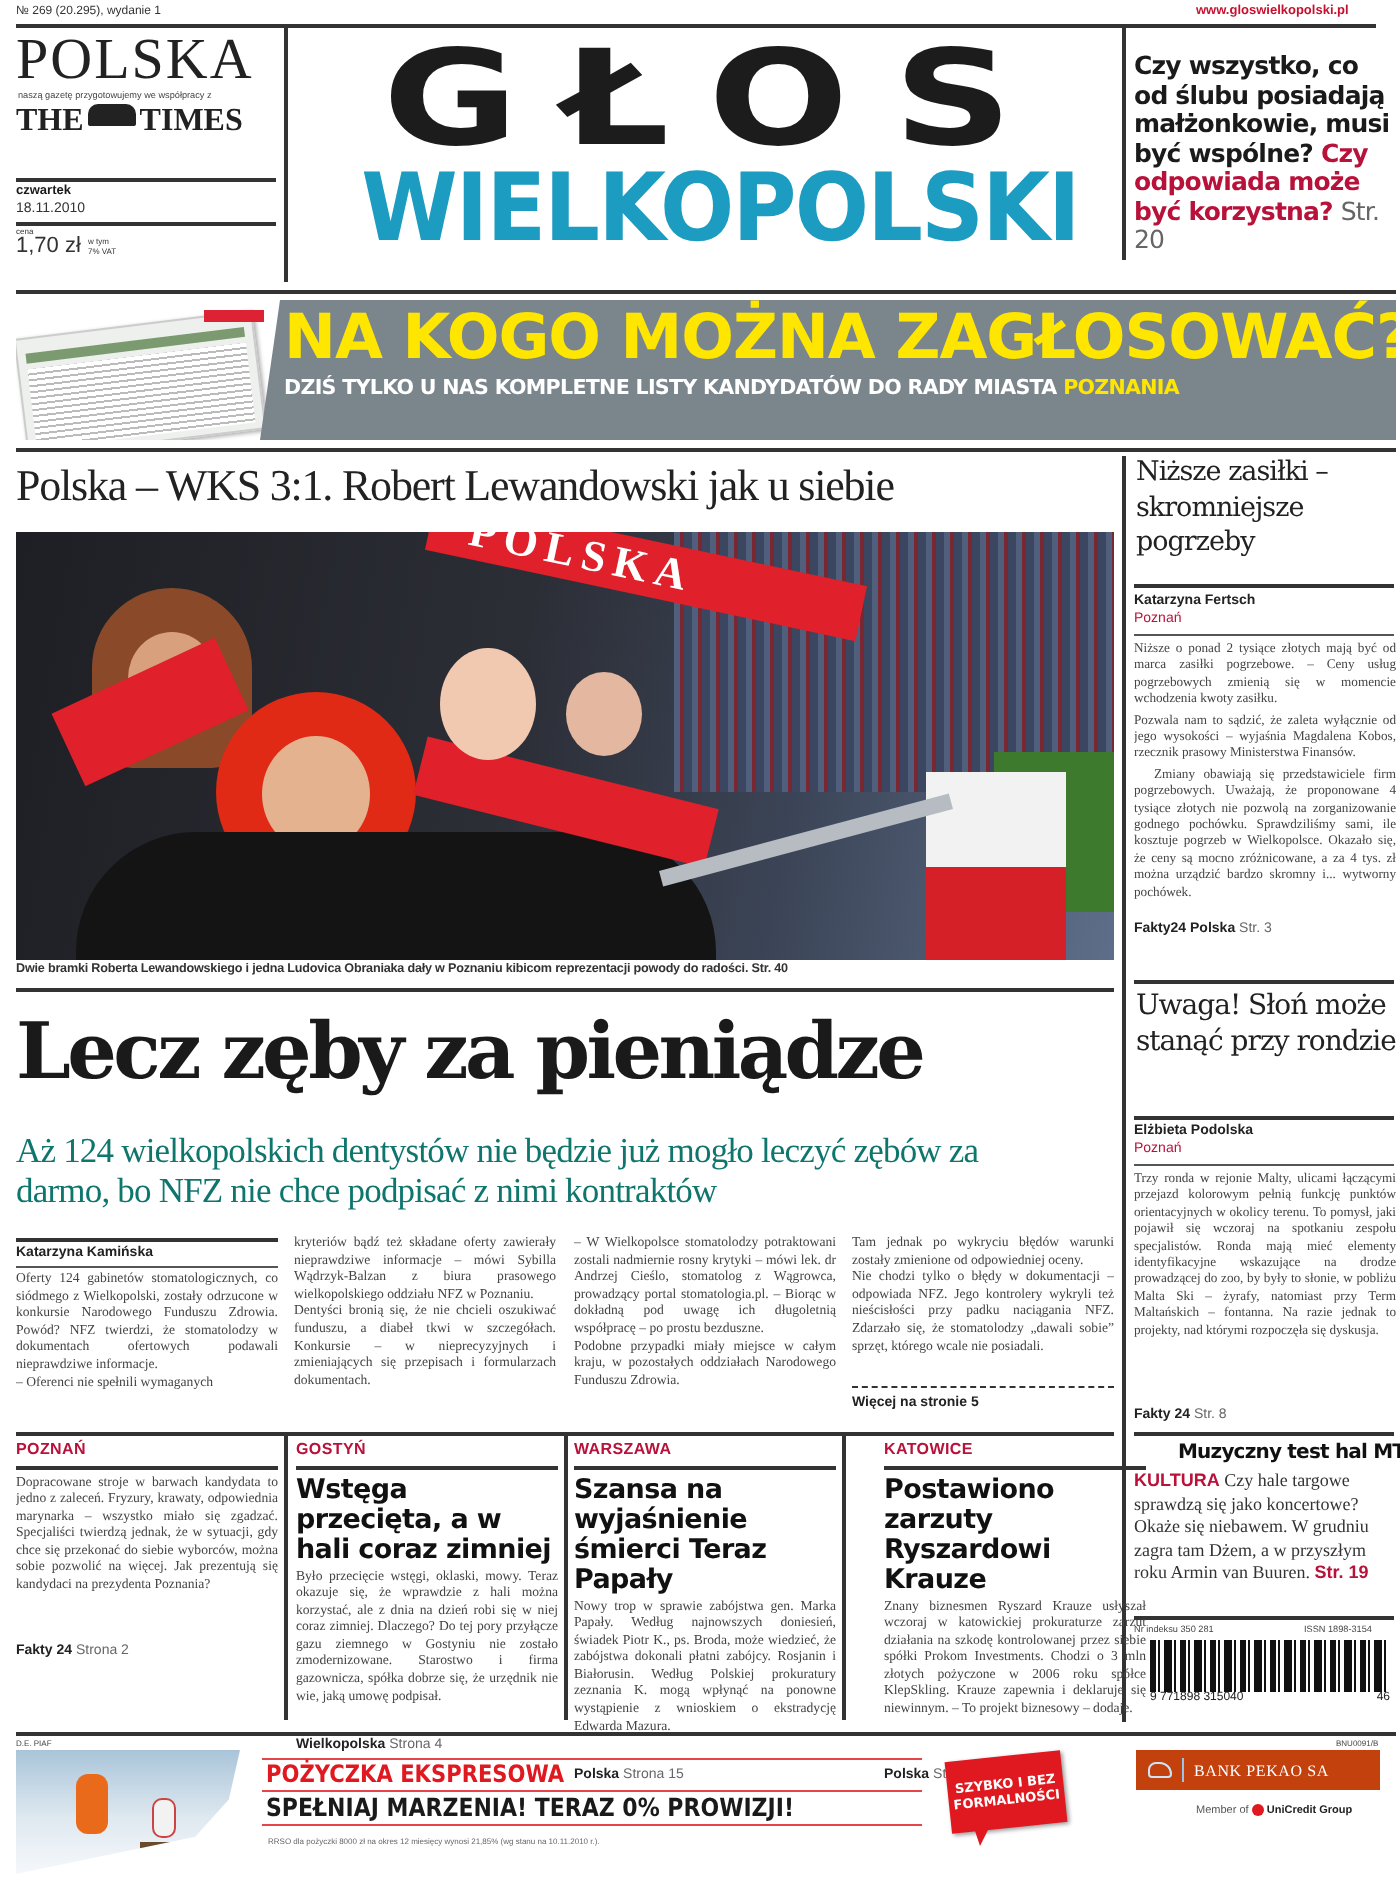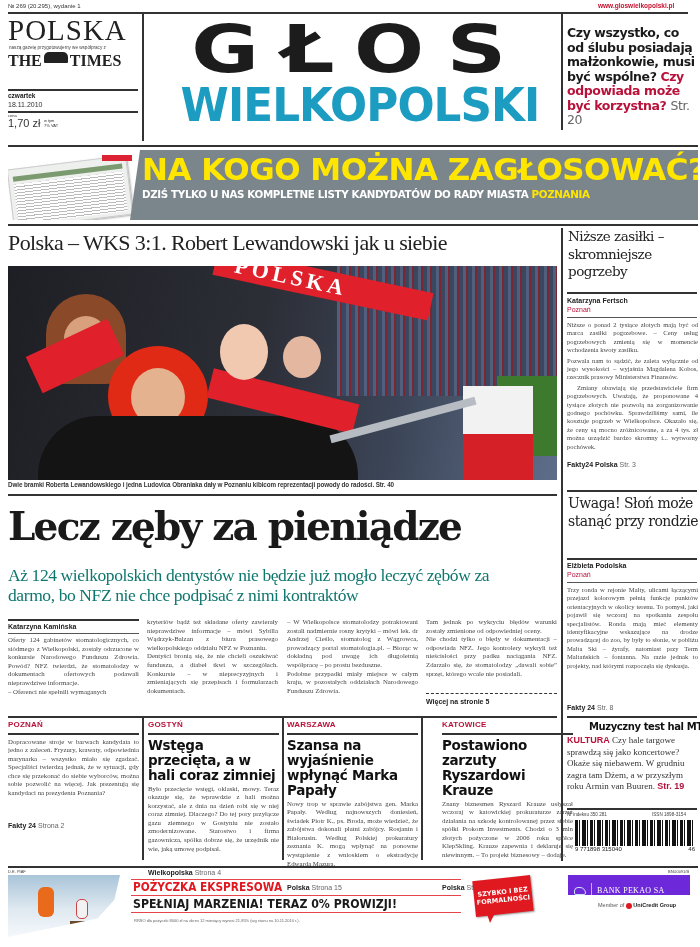--- a/index.html
+++ b/index.html
@@ -163,21 +163,21 @@
 <div class="abs" style="left:148px;top:720px;width:131px">
   <div class="sec-label">GOSTYŃ</div>
   <div style="height:1.5px;background:#333;margin:4px 0 3px"></div>
   <div class="sec-head">Wstęga przecięta, a w hali coraz zimniej</div>
   <div class="body-text" style="margin-top:2px;height:84px;overflow:hidden;font-size:6.8px;line-height:8.6px">Było przecięcie wstęgi, oklaski, mowy. Teraz okazuje się, że wprawdzie z hali można korzystać, ale z dnia na dzień robi się w niej coraz zimniej. Dlaczego? Do tej pory przyłącze gazu ziemnego w Gostyniu nie zostało zmodernizowane. Starostwo i firma gazownicza, spółka dobrze się, że urzędnik nie wie, jaką umowę podpisał.</div>
   <div class="ref"><b>Wielkopolska</b> <span>Strona 4</span></div>
 </div>
 <div class="abs" style="left:287px;top:720px;width:131px">
   <div class="sec-label">WARSZAWA</div>
   <div style="height:1.5px;background:#333;margin:4px 0 3px"></div>
-  <div class="sec-head">Szansa na wyjaśnienie wpłynąć Marka Papały</div>
+  <div class="sec-head">Szansa na wyjaśnienie śmierci Teraz Papały</div>
   <div class="body-text" style="margin-top:2px;height:84px;overflow:hidden;font-size:6.8px;line-height:8.6px">Nowy trop w sprawie zabójstwa gen. Marka Papały. Według najnowszych doniesień, świadek Piotr K., ps. Broda, może wiedzieć, że zabójstwa dokonali płatni zabójcy. Rosjanin i Białorusin. Według Polskiej prokuratury zeznania K. mogą wpłynąć na ponowne wystąpienie z wnioskiem o ekstradycję Edwarda Mazura.</div>
   <div class="ref"><b>Polska</b> <span>Strona 15</span></div>
 </div>
 <div class="abs" style="left:442px;top:720px;width:131px">
   <div class="sec-label">KATOWICE</div>
   <div style="height:1.5px;background:#333;margin:4px 0 3px"></div>
   <div class="sec-head">Postawiono zarzuty Ryszardowi Krauze</div>
   <div class="body-text" style="margin-top:2px;height:84px;overflow:hidden;font-size:6.8px;line-height:8.6px">Znany biznesmen Ryszard Krauze usłyszał wczoraj w katowickiej prokuraturze zarzut działania na szkodę kontrolowanej przez siebie spółki Prokom Investments. Chodzi o 3 mln złotych pożyczone w 2006 roku spółce KlepSkling. Krauze zapewnia i deklaruje się niewinnym. – To projekt biznesowy – dodaje.</div>
   <div class="ref"><b>Polska</b> <span>Strona 16</span></div>
 </div>
@@ -194,21 +194,21 @@
   <div style="position:absolute;left:123px;top:6px;width:330px;height:1px;background:#e6434a"></div>
   <div style="position:absolute;left:125px;top:7px;font-family:'DejaVu Sans',sans-serif;font-weight:bold;font-size:12px;line-height:14px;color:#e0181f;transform:scaleX(.88);transform-origin:left;white-space:nowrap">POŻYCZKA EKSPRESOWA</div>
   <div style="position:absolute;left:123px;top:22px;width:330px;height:1px;background:#e6434a"></div>
   <div style="position:absolute;left:125px;top:23px;font-family:'DejaVu Sans',sans-serif;font-weight:bold;font-size:12.5px;line-height:15px;color:#1a1a1a;transform:scaleX(.88);transform-origin:left;white-space:nowrap">SPEŁNIAJ MARZENIA! TERAZ 0% PROWIZJI!</div>
   <div style="position:absolute;left:123px;top:39px;width:330px;height:1px;background:#e6434a"></div>
   <div style="position:absolute;left:126px;top:45px;font-size:4px;color:#666;white-space:nowrap">RRSO dla pożyczki 8000 zł na okres 12 miesięcy wynosi 21,85% (wg stanu na 10.11.2010 r.).</div>
   <div style="position:absolute;left:466px;top:5px;width:58px;height:36px;background:#e0181f;transform:rotate(-6deg);box-shadow:1px 1px 2px #999;display:flex;align-items:center;justify-content:center;text-align:center">
     <span style="font-family:'DejaVu Sans',sans-serif;font-weight:bold;font-size:6.5px;line-height:8px;color:#fff;padding:0 4px">SZYBKO I BEZ FORMALNOŚCI</span>
   </div>
   <div style="position:absolute;left:478px;top:38px;width:0;height:0;border-left:4px solid transparent;border-right:6px solid transparent;border-top:12px solid #e0181f"></div>
-  <div style="position:absolute;left:560px;top:2px;width:122px;height:20px;background:#6d28d9;display:flex;align-items:flex-end;padding-left:6px;gap:5px">
+  <div style="position:absolute;left:560px;top:2px;width:122px;height:20px;background:#c2410c;display:flex;align-items:center;padding-left:6px;gap:5px">
     <span style="width:12px;height:8px;border:1.5px solid #cfe3f7;border-radius:4px 6px 2px 2px"></span>
     <span style="width:1px;height:12px;background:#9cc3ea"></span>
     <span style="font-family:'Liberation Serif',serif;font-size:8px;color:#fff;letter-spacing:.3px">BANK PEKAO SA</span>
   </div>
   <div style="position:absolute;left:590px;top:29px;font-size:5.5px;color:#555;white-space:nowrap">
     <span>Member of</span>
     <span style="display:inline-block;width:6px;height:6px;border-radius:50%;background:#e0181f;vertical-align:middle"></span>
     <b style="color:#222">UniCredit Group</b>
   </div>
 </div>

